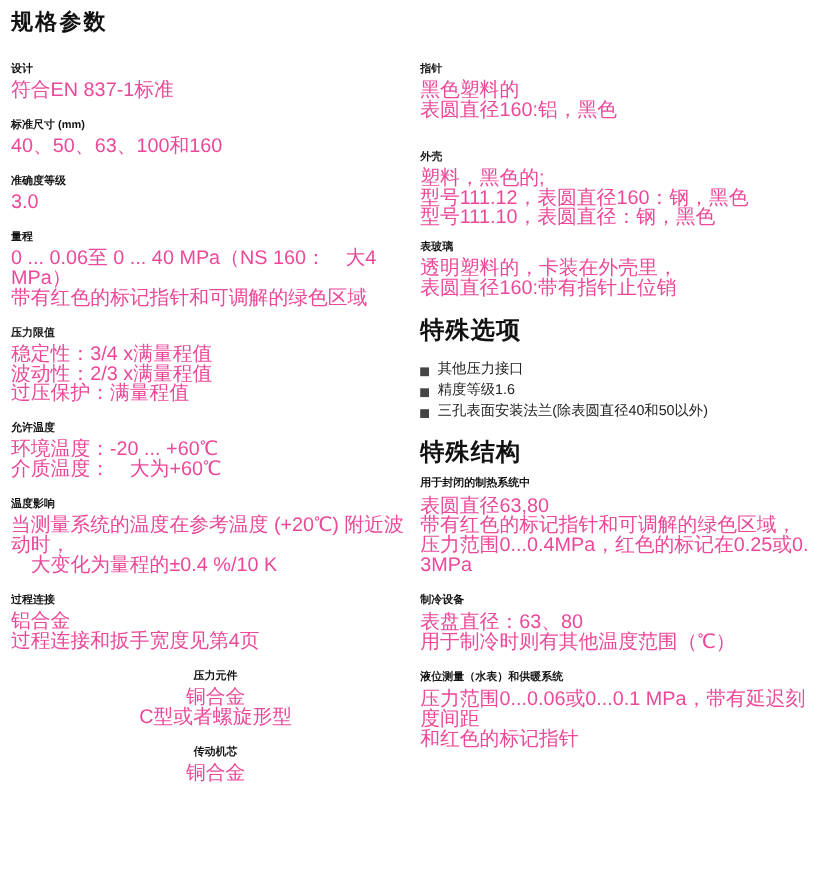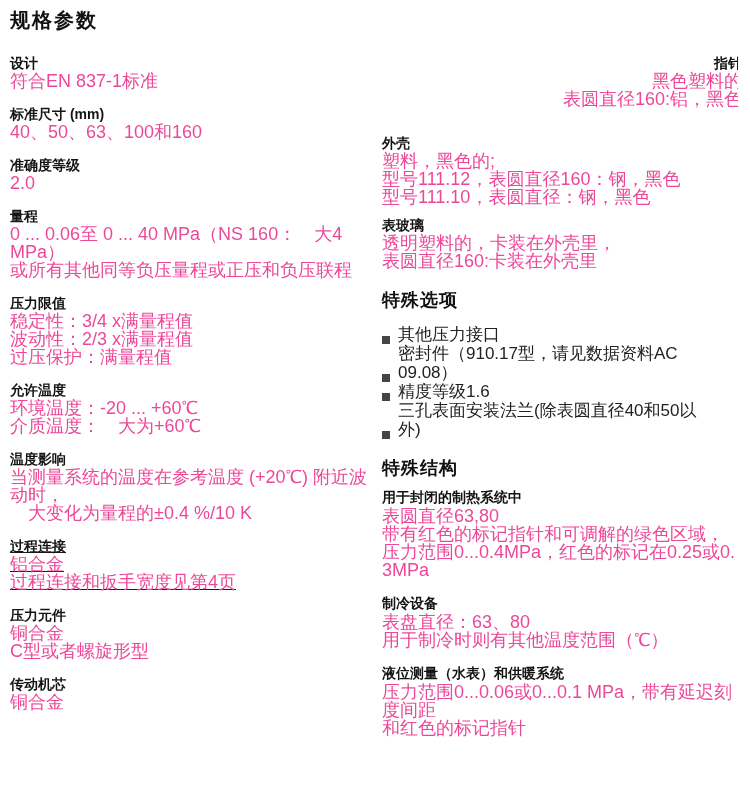--- a/index.html
+++ b/index.html
@@ -15,42 +15,42 @@
     overflow:hidden;
   }
   .col-left{width:372px;flex:none;}
   .col-right{width:360px;flex:none;padding-top:46px;}
   .doc-title{
     font-size:20px;font-weight:700;letter-spacing:2px;
     line-height:24px;margin:0 0 22px 0;color:#111;
   }
   .sec{margin:0 0 15px 0;}
   .sec-sm{margin-bottom:10px;}
-  .sec-lg{margin-bottom:26px;text-align:right;}
-  .mt-lg{margin-top:12px;text-decoration:underline;}
-  .mt-sm{margin-top:7px;}
+  .sec-lg{margin-bottom:26px;}
+  .mt-lg{margin-top:12px;}
+  .mt-sm{margin-top:7px;text-align:center;}
   .mb-sm{margin-bottom:8px;}
   .sec-heading{
-    font-size:14px;font-weight:700;line-height:18px;color:#141414;
+    font-size:10px;font-weight:700;line-height:18px;color:#141414;
     white-space:pre-wrap;
   }
   .sec-line{
     font-size:18px;line-height:18px;color:#ec4899;
     white-space:pre-wrap;
   }
   .big-heading{
-    font-size:18px;font-weight:700;letter-spacing:1px;
+    font-size:22px;font-weight:700;letter-spacing:1px;
     line-height:24px;color:#111;
     margin:18px 0 13px 0;
   }
   .big-heading.second{margin-top:17px;margin-bottom:8px;}
   .bullets{list-style:none;margin:0 0 2px 0;padding:0;}
   .bullet-item{
-    display:flex;align-items:flex-end;gap:8px;
-    font-size:17px;line-height:19px;color:#222;
+    display:flex;align-items:center;gap:8px;
+    font-size:13px;line-height:19px;color:#222;
     margin:0;
   }
   .bullet-square{
     width:8px;height:8px;background:#454545;
     flex:none;margin-top:6px;
   }
   .bullet-text{max-width:310px;white-space:pre-wrap;}
   .design-sec{margin:0 0 15px 0;}
   .design-sec .sec-heading{margin-bottom:1px;}
 </style>
@@ -68,27 +68,27 @@
       <div class="sec-line">符合EN 837-1标准</div>
     </div>
 
     <div class="sec">
       <div class="sec-heading">标准尺寸 (mm)</div>
       <div class="sec-line">40、50、63、100和160</div>
     </div>
 
     <div class="sec">
       <div class="sec-heading">准确度等级</div>
-      <div class="sec-line">2.0</div>
+      <div class="sec-line">3.0</div>
     </div>
 
     <div class="sec">
       <div class="sec-heading">量程</div>
       <div class="sec-line">0 ... 0.06至 0 ... 40 MPa（NS 160：　大4 MPa）</div>
-      <div class="sec-line">或所有其他同等负压量程或正压和负压联程</div>
+      <div class="sec-line">带有红色的标记指针和可调解的绿色区域</div>
     </div>
 
     <div class="sec">
       <div class="sec-heading">压力限值</div>
       <div class="sec-line">稳定性：3/4 x满量程值</div>
       <div class="sec-line">波动性：2/3 x满量程值</div>
       <div class="sec-line">过压保护：满量程值</div>
     </div>
 
     <div class="sec">
@@ -134,33 +134,29 @@
     <div class="sec sec-sm">
       <div class="sec-heading">外壳</div>
       <div class="sec-line">塑料，黑色的;</div>
       <div class="sec-line">型号111.12，表圆直径160：钢，黑色</div>
       <div class="sec-line">型号111.10，表圆直径：钢，黑色</div>
     </div>
 
     <div class="sec">
       <div class="sec-heading">表玻璃</div>
       <div class="sec-line">透明塑料的，卡装在外壳里，</div>
-      <div class="sec-line">表圆直径160:卡装在外壳里</div>
+      <div class="sec-line">表圆直径160:带有指针止位销</div>
     </div>
 
     <h2 class="big-heading">特殊选项</h2>
 
     <ul class="bullets">
       <li class="bullet-item">
         <span class="bullet-square"></span>
         <span class="bullet-text">其他压力接口</span>
-      </li>
-      <li class="bullet-item">
-        <span class="bullet-square"></span>
-        <span class="bullet-text">密封件（910.17型，请见数据资料AC 09.08）</span>
       </li>
       <li class="bullet-item">
         <span class="bullet-square"></span>
         <span class="bullet-text">精度等级1.6</span>
       </li>
       <li class="bullet-item">
         <span class="bullet-square"></span>
         <span class="bullet-text">三孔表面安装法兰(除表圆直径40和50以外)</span>
       </li>
     </ul>

